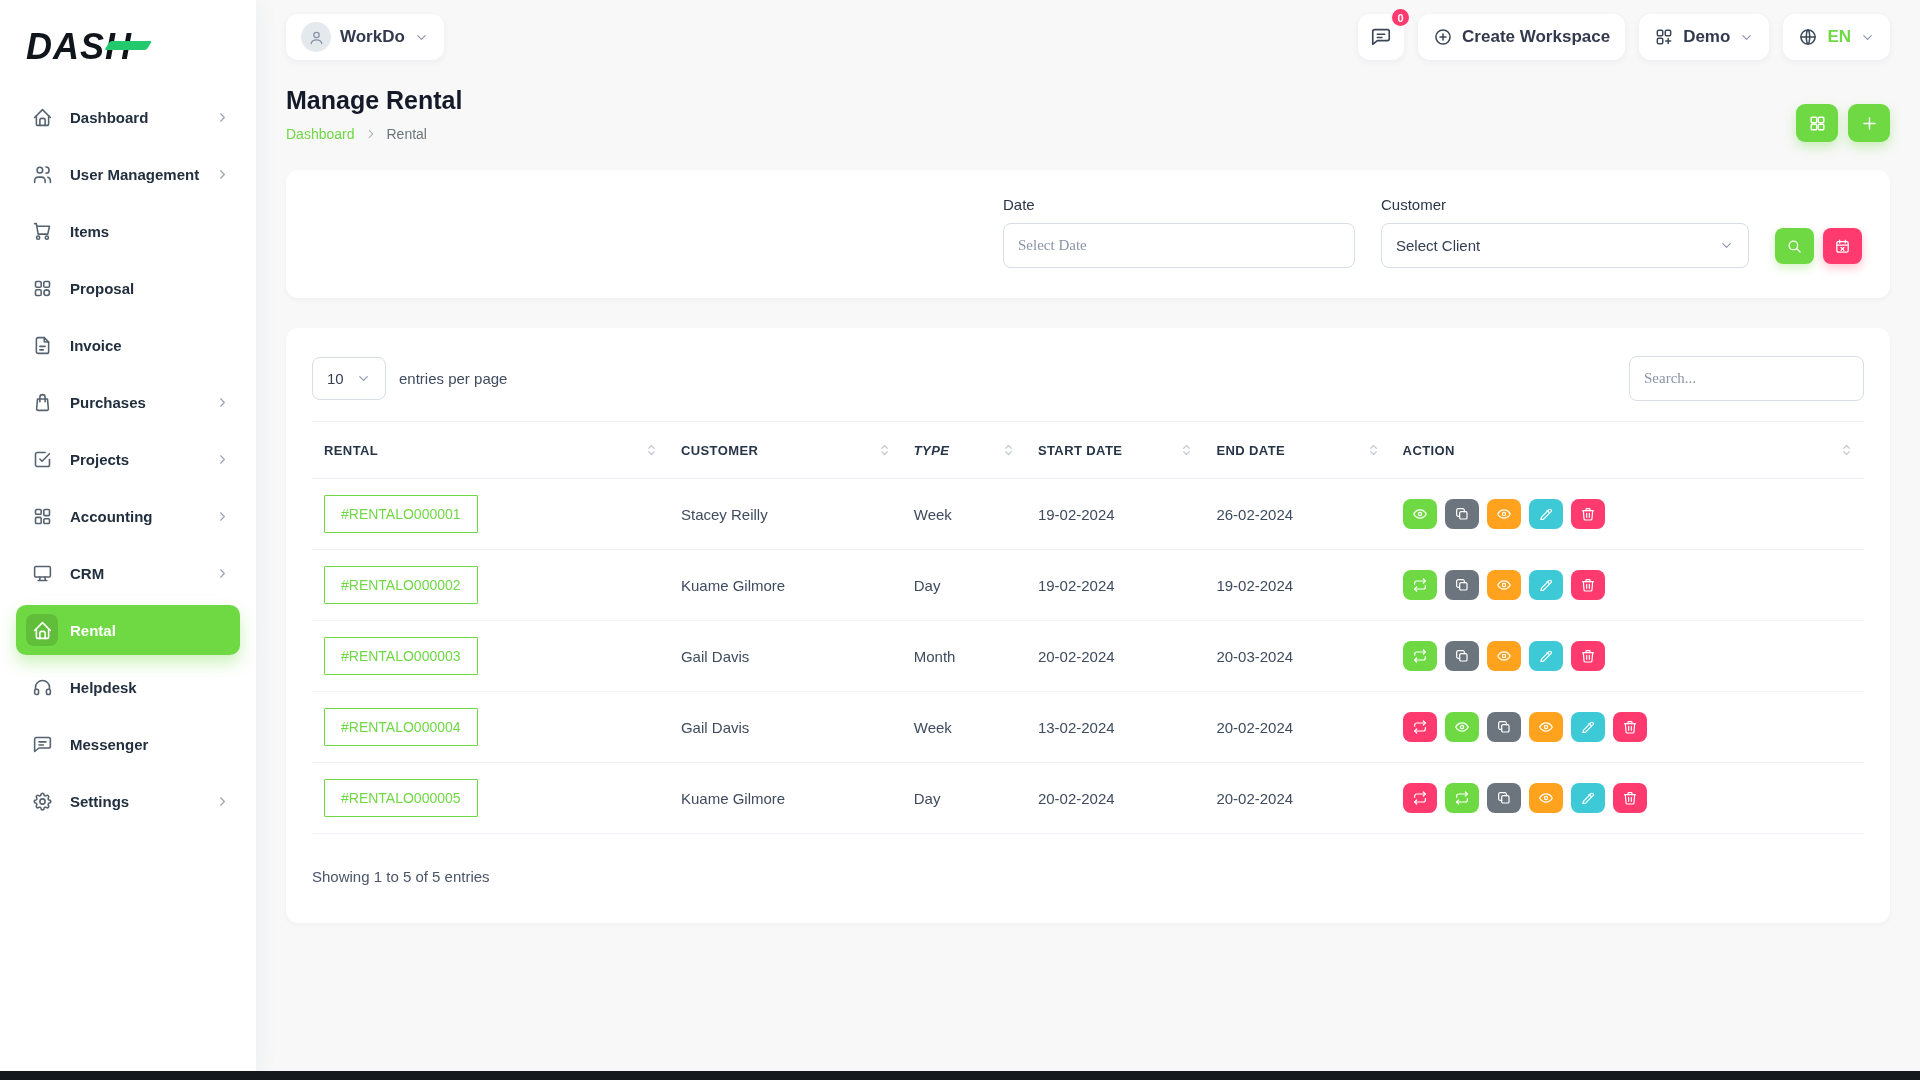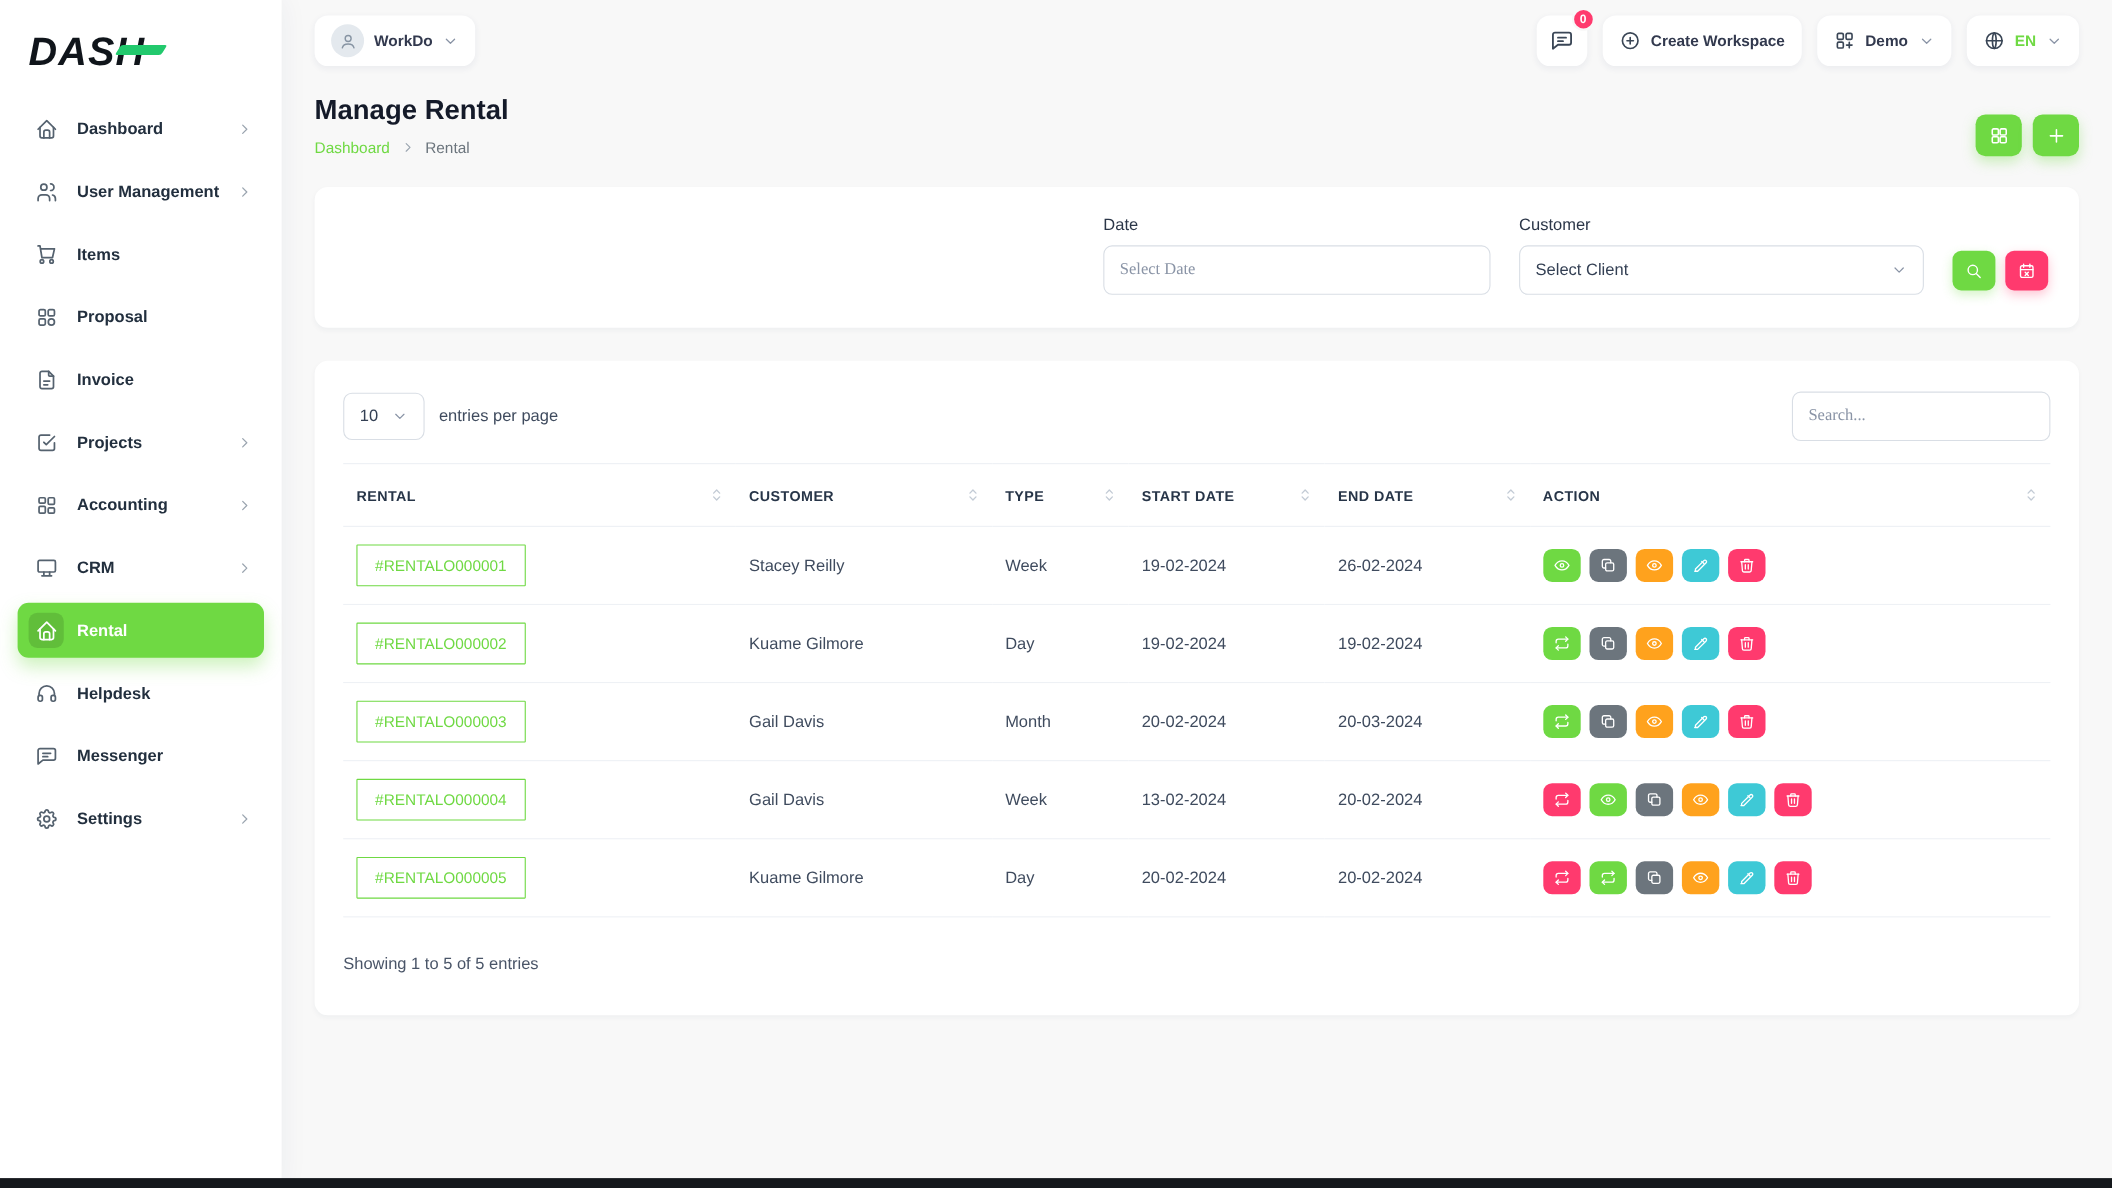--- a/index.html
+++ b/index.html
@@ -44,21 +44,21 @@
     box-shadow: 0 8px 16px rgba(111,217,67,0.35);
   }
   .side-item.active .side-ic { background: rgba(0,0,0,0.12); color: #fff; }
 
   
   .main { margin-left: 256px; }
   .topbar { height: 74px; display: flex; align-items: center; justify-content: space-between; padding: 0 30px; }
   .pill {
     display: inline-flex; align-items: center; gap: 9px;
     background: #fff; border: none; border-radius: 12px; height: 46px; padding: 0 15px;
-    font-size: 14px; font-weight: 600; color: #32394e;
+    font-size: 17px; font-weight: 600; color: #32394e;
     box-shadow: 0 2px 6px rgba(27,46,94,0.06); cursor: pointer;
   }
   .avatar {
     width: 30px; height: 30px; border-radius: 50%; background: #e4e9ee;
     display: inline-flex; align-items: center; justify-content: center; color: #8794a3;
   }
   .avatar [data-icon] { width: 17px; height: 17px; }
   .chev[data-icon] { width: 15px; height: 15px; color: #8a94a6; }
   .topbar-right { display: flex; align-items: center; gap: 14px; }
   .icon-btn {
@@ -130,21 +130,21 @@
   .search-input { width: 235px; }
 
   table { width: 100%; border-collapse: collapse; table-layout: fixed; }
   thead th {
     border-top: 1px solid #edf0f4; border-bottom: 1px solid #edf0f4;
     padding: 20px 12px; font-size: 13px; letter-spacing: 0.4px;
     color: #273548; text-transform: uppercase; text-align: left; font-weight: 700;
   }
   th:nth-child(1) { width: 23%; }
   th:nth-child(2) { width: 15%; }
-  th:nth-child(3) { width: 8%; }
+  th:nth-child(3) { width: 8%; font-style: italic; }
   th:nth-child(4) { width: 11.5%; }
   th:nth-child(5) { width: 12%; }
   .th-wrap { display: flex; align-items: center; justify-content: space-between; gap: 6px; }
   .sort-ic { width: 11px; height: 16px; color: #c3cbd5; }
   tbody td { padding: 16px 12px; border-bottom: 1px solid #eef1f5; font-size: 15px; color: #3f4b5e; }
   .rental-badge {
     display: inline-block; border: 1px solid var(--green, #6fd943); color: var(--green, #6fd943);
     border-radius: 1px; padding: 10px 16px; font-size: 14px; background: #fff; cursor: pointer;
   }
   .actions { display: flex; gap: 8px; }
@@ -216,20 +216,32 @@
       </a>
       <a class="side-item">
         <span class="side-ic">
           <svg viewBox="0 0 24 24" fill="none" stroke="currentColor" stroke-width="1.8" stroke-linecap="round" stroke-linejoin="round">
             <path d="M14 3v4a1 1 0 0 0 1 1h4"></path>
             <path d="M17 21H7a2 2 0 0 1-2-2V5a2 2 0 0 1 2-2h7l5 5v11a2 2 0 0 1-2 2z"></path>
             <path d="M9 13h6M9 17h4"></path>
           </svg>
         </span>
         <span class="side-label">Invoice</span>
+      </a>
+      <a class="side-item">
+        <span class="side-ic">
+          <svg viewBox="0 0 24 24" fill="none" stroke="currentColor" stroke-width="1.8" stroke-linecap="round" stroke-linejoin="round">
+            <path d="M6.3 8h11.4l1 11.2a1.6 1.6 0 0 1-1.6 1.8H6.9a1.6 1.6 0 0 1-1.6-1.8L6.3 8z"></path>
+            <path d="M9 11V6a3 3 0 0 1 6 0v5"></path>
+          </svg>
+        </span>
+        <span class="side-label">Purchases</span>
+        <span class="side-chev"><svg viewBox="0 0 24 24" fill="none" stroke="currentColor" stroke-width="1.8" stroke-linecap="round" stroke-linejoin="round">
+            <path d="M9 6l6 6-6 6"></path>
+          </svg></span>
       </a>
       <a class="side-item">
         <span class="side-ic">
           <svg viewBox="0 0 24 24" fill="none" stroke="currentColor" stroke-width="1.8" stroke-linecap="round" stroke-linejoin="round">
             <path d="M9 11.5l2.5 2.5L20 5.5"></path>
             <path d="M20 12v6a2 2 0 0 1-2 2H6a2 2 0 0 1-2-2V6a2 2 0 0 1 2-2h9"></path>
           </svg>
         </span>
         <span class="side-label">Projects</span>
         <span class="side-chev"><svg viewBox="0 0 24 24" fill="none" stroke="currentColor" stroke-width="1.8" stroke-linecap="round" stroke-linejoin="round">

